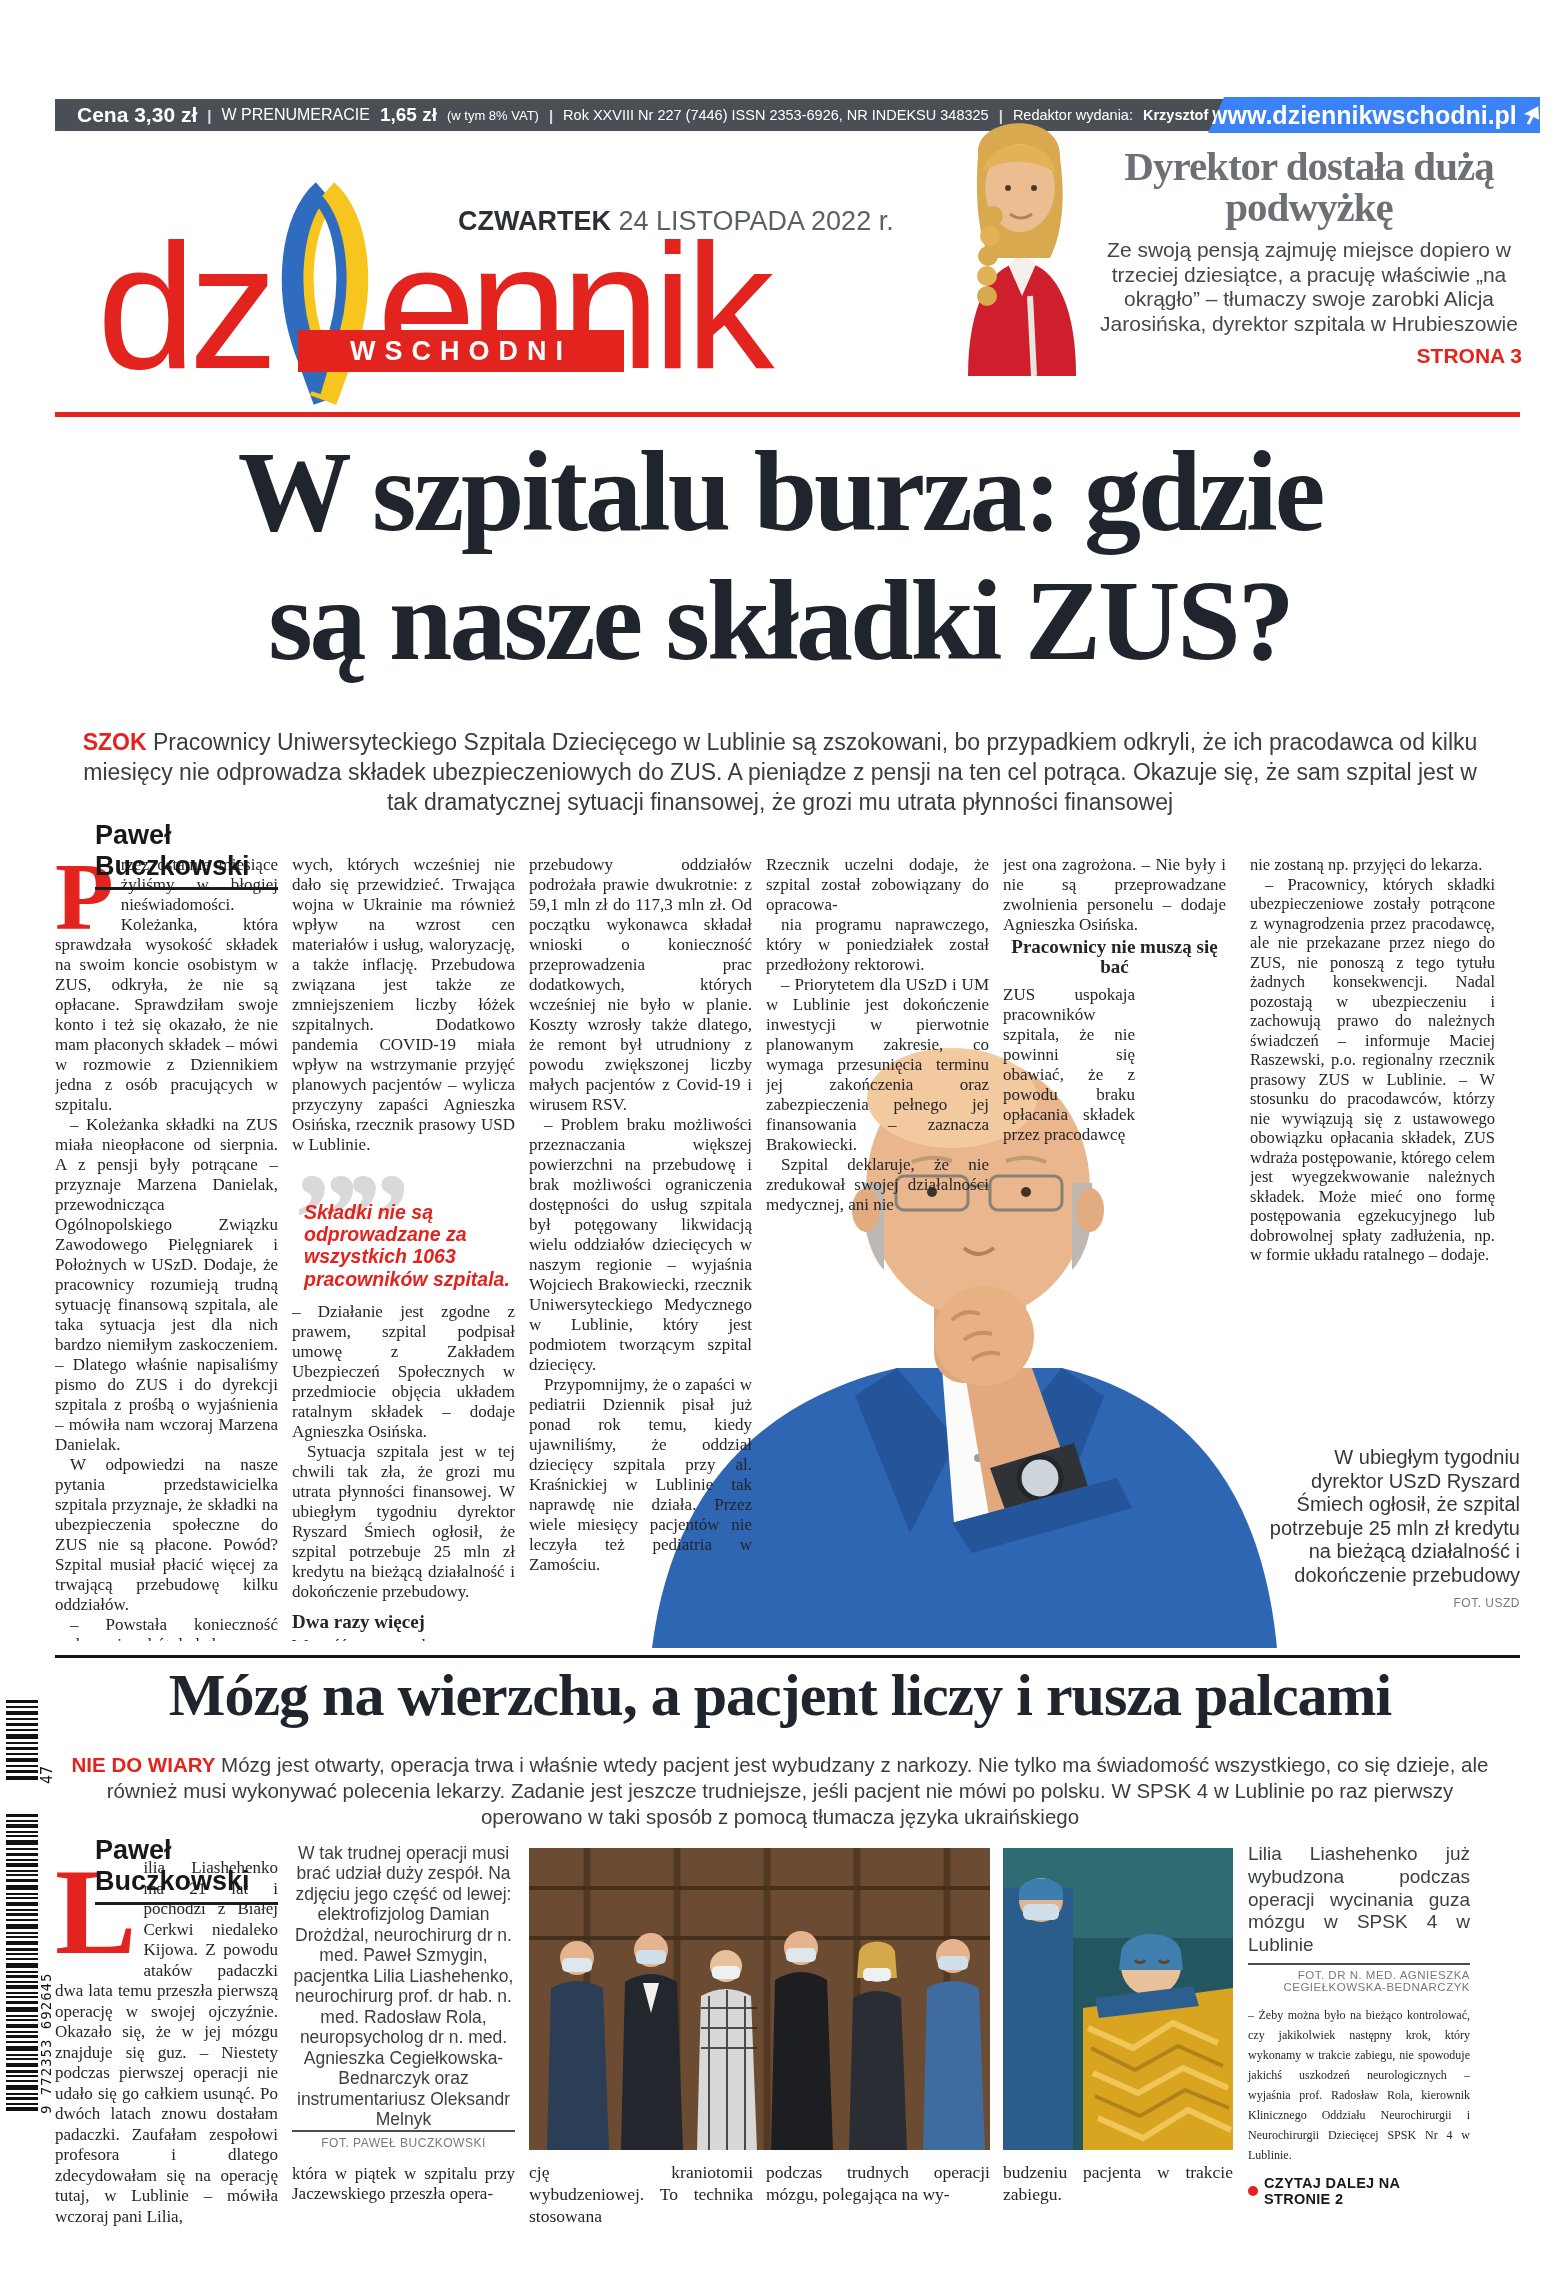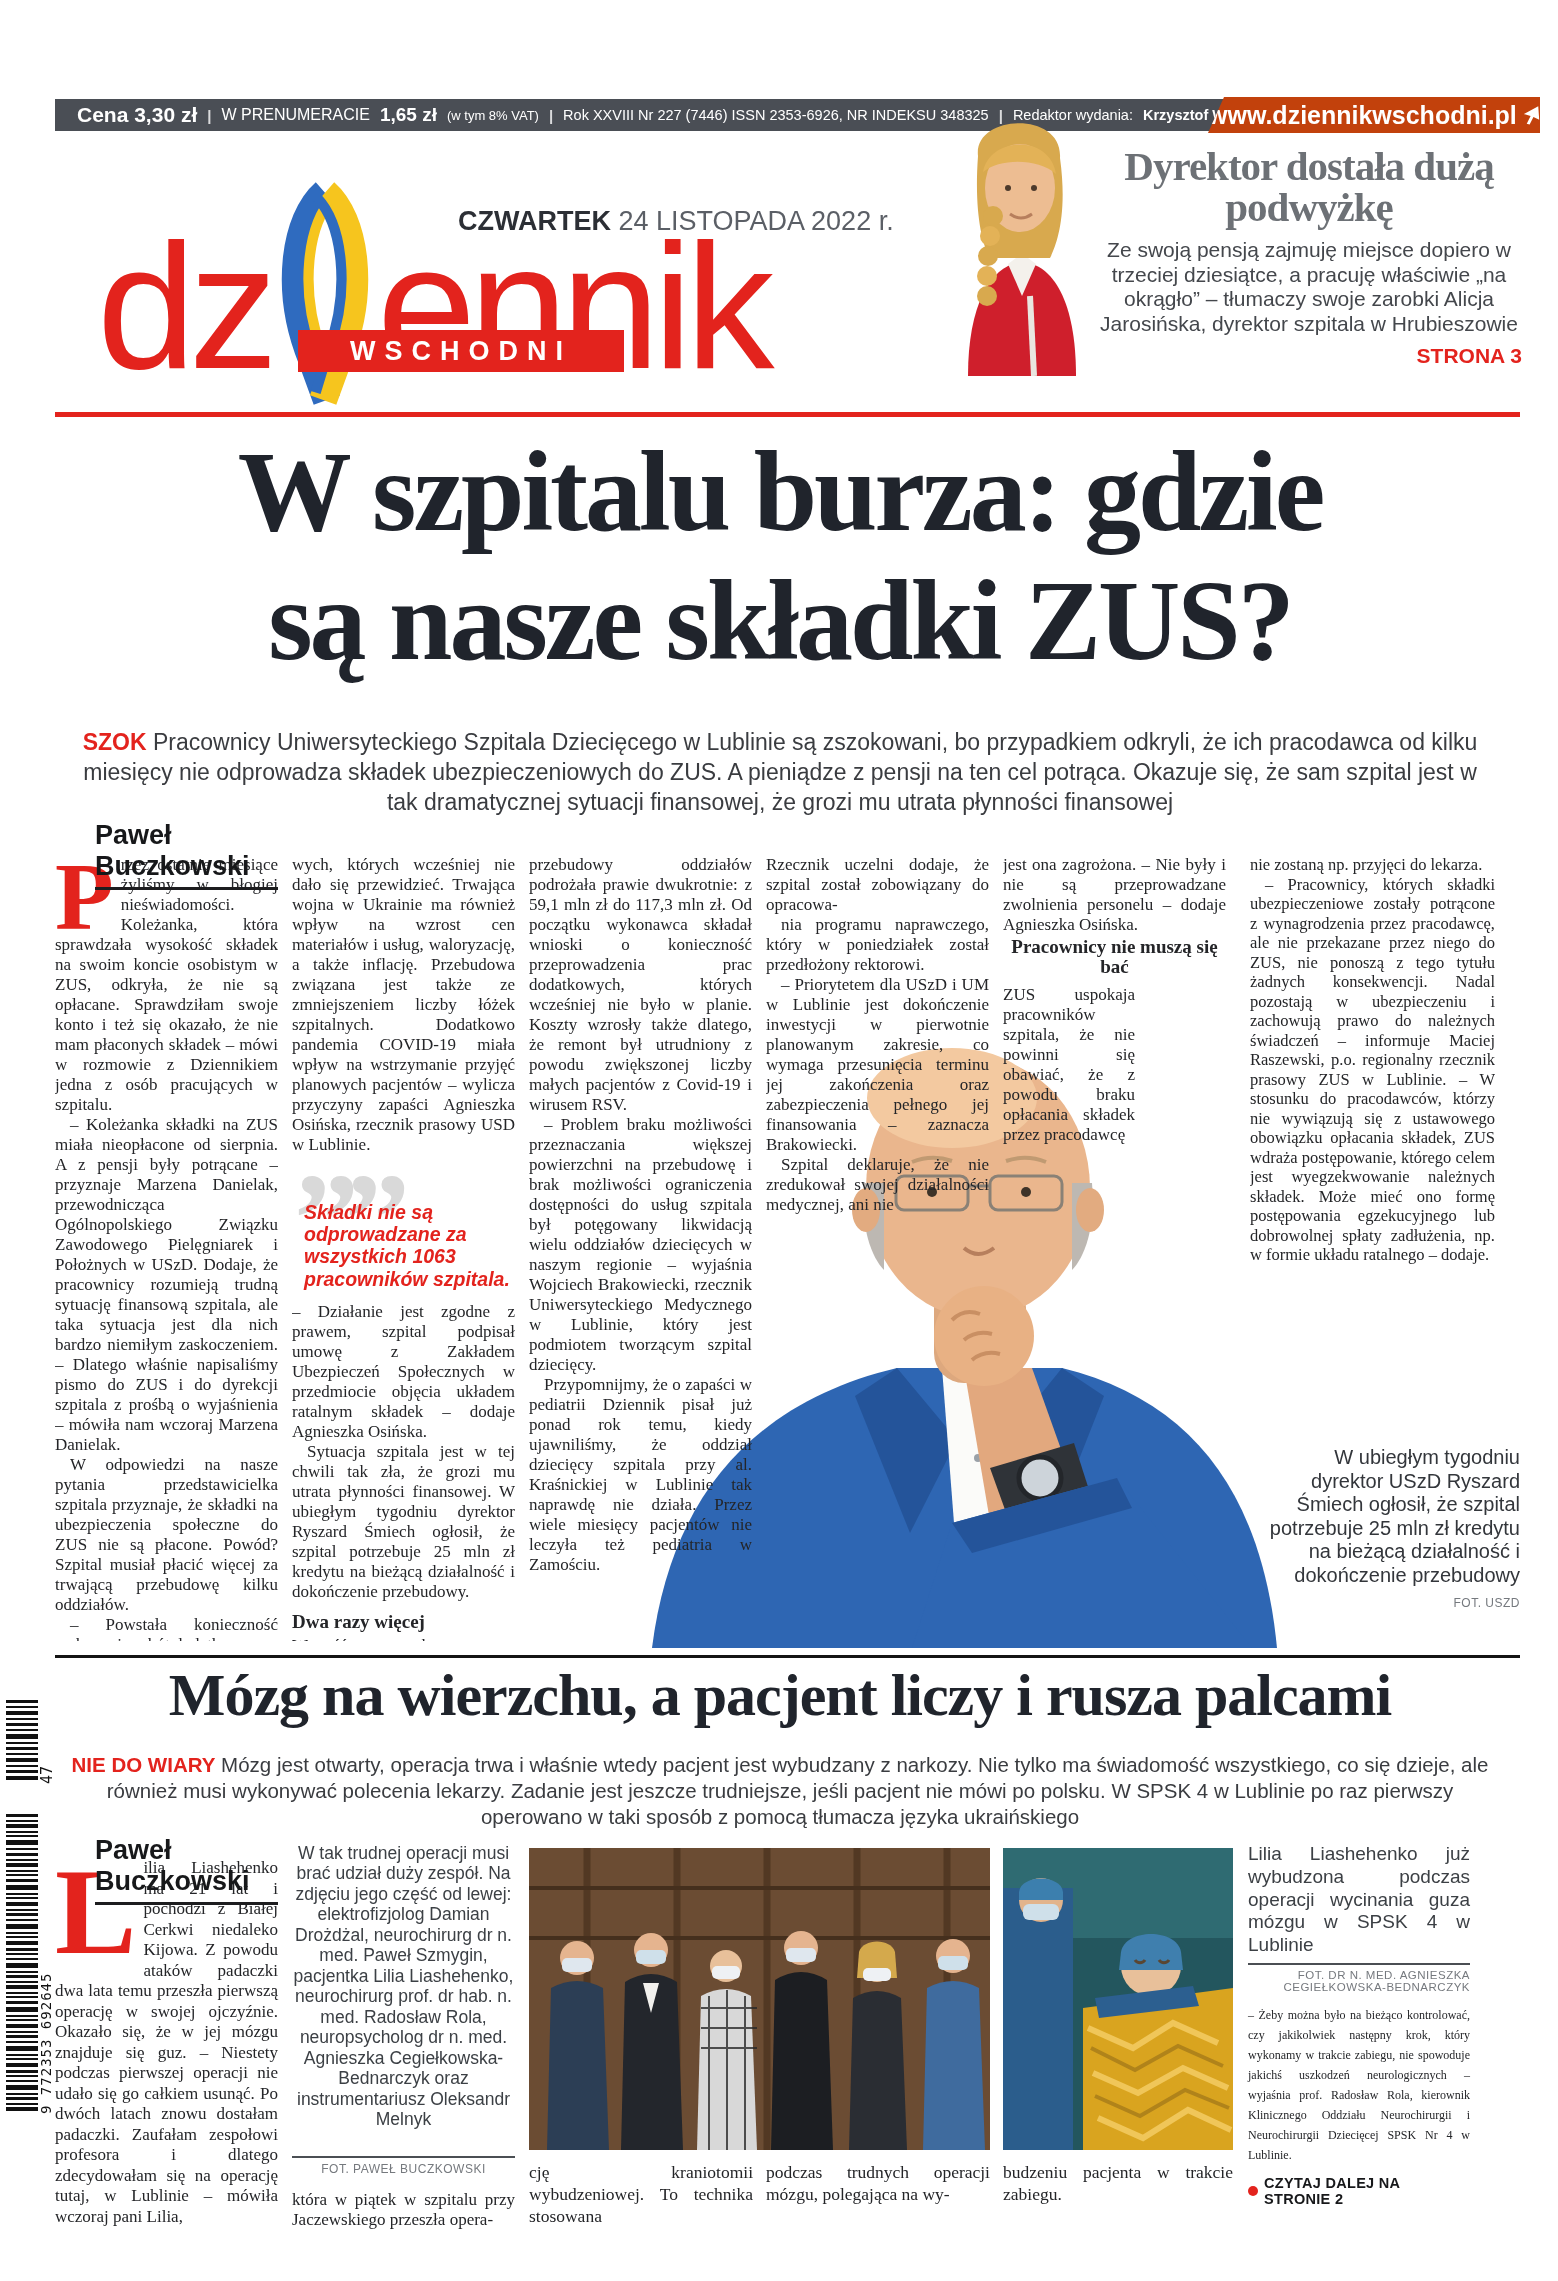--- a/index.html
+++ b/index.html
@@ -14,21 +14,21 @@
     display:flex;align-items:center;gap:10px;padding:0;font-size:15px;white-space:nowrap;}
   .topbar .inner{display:flex;align-items:center;gap:10px;padding-left:22px;flex:1;overflow:hidden;}
   .topbar .price{font-weight:bold;font-size:21px;}
   .topbar .subp{font-weight:bold;font-size:19px;}
   .topbar .sublbl{font-size:16px;}
   .topbar .vat{font-size:13px;}
   .topbar .issue{font-size:14.5px;}
   .topbar .sep{opacity:.8;font-weight:bold;}
   .topbar .ed{font-size:14.5px;}
   .topbar .edname{font-weight:bold;}
-  .urlbox{left:1208px;top:97px;width:332px;height:36px;background:#c2410c;color:#fff;
+  .urlbox{left:1208px;top:97px;width:332px;height:36px;background:#3b82f6;color:#fff;
     display:flex;align-items:center;justify-content:center;gap:4px;
     font-weight:bold;font-size:25px;z-index:8;clip-path:polygon(16px 0,100% 0,100% 100%,0 100%);}
 
   
   .logo{left:97px;top:168px;display:flex;align-items:flex-end;color:#e3231d;
     font-family:"Liberation Sans",sans-serif;font-weight:normal;font-size:178px;line-height:.94;
     letter-spacing:-7px;z-index:2;}
   .logo .rib{width:112px;height:238px;margin:0 -4px -16px -2px;flex:none;}
   .wsch{left:298px;top:330px;width:326px;height:42px;background:#e3231d;color:#fff;z-index:5;
     display:flex;align-items:center;justify-content:center;font-weight:bold;font-size:27px;letter-spacing:9px;}
@@ -89,21 +89,21 @@
   .head2{left:45px;top:1664px;width:1470px;text-align:center;
     font-family:"Liberation Serif",serif;font-weight:bold;color:#20242c;
     font-size:60px;line-height:1.05;letter-spacing:-1px;}
   .lead2{left:60px;top:1752px;width:1440px;text-align:center;
     font-size:20.5px;line-height:1.26;color:#3a3c40;}
 
   .bcol2{top:1858px;width:223px;font-family:"Liberation Serif",serif;
     font-size:17px;line-height:20.5px;text-align:justify;color:#242528;z-index:3;}
   .capcol{top:1843px;width:223px;z-index:3;}
   .capcol .cap{font-size:17.5px;line-height:1.17;color:#3c4045;text-align:center;}
-  .capcol .credit{display:block;margin-top:26px;padding-top:4px;border-top:2px solid #4b4f54;text-align:center;}
+  .capcol .credit{display:block;margin-top:0;padding-top:4px;border-top:2px solid #4b4f54;text-align:center;}
   .capcol .cont{margin-top:14px;font-family:"Liberation Serif",serif;font-size:17px;line-height:20.5px;text-align:justify;color:#242528;}
 
   .photo-team{left:529px;top:1848px;width:461px;height:302px;z-index:1;}
   .photo-op{left:1003px;top:1848px;width:230px;height:302px;z-index:1;}
   .pcap{top:2162px;font-family:"Liberation Serif",serif;font-size:17.5px;line-height:1.25;
     text-align:justify;color:#242528;z-index:3;}
 
   .rightcol{left:1248px;top:1843px;width:222px;z-index:3;}
   .rightcol .cap{font-size:19px;line-height:1.2;color:#3c4045;text-align:justify;}
   .rightcol .credit{display:block;margin-top:6px;padding-top:4px;border-top:2px solid #4b4f54;text-align:right;font-size:11.5px;}

